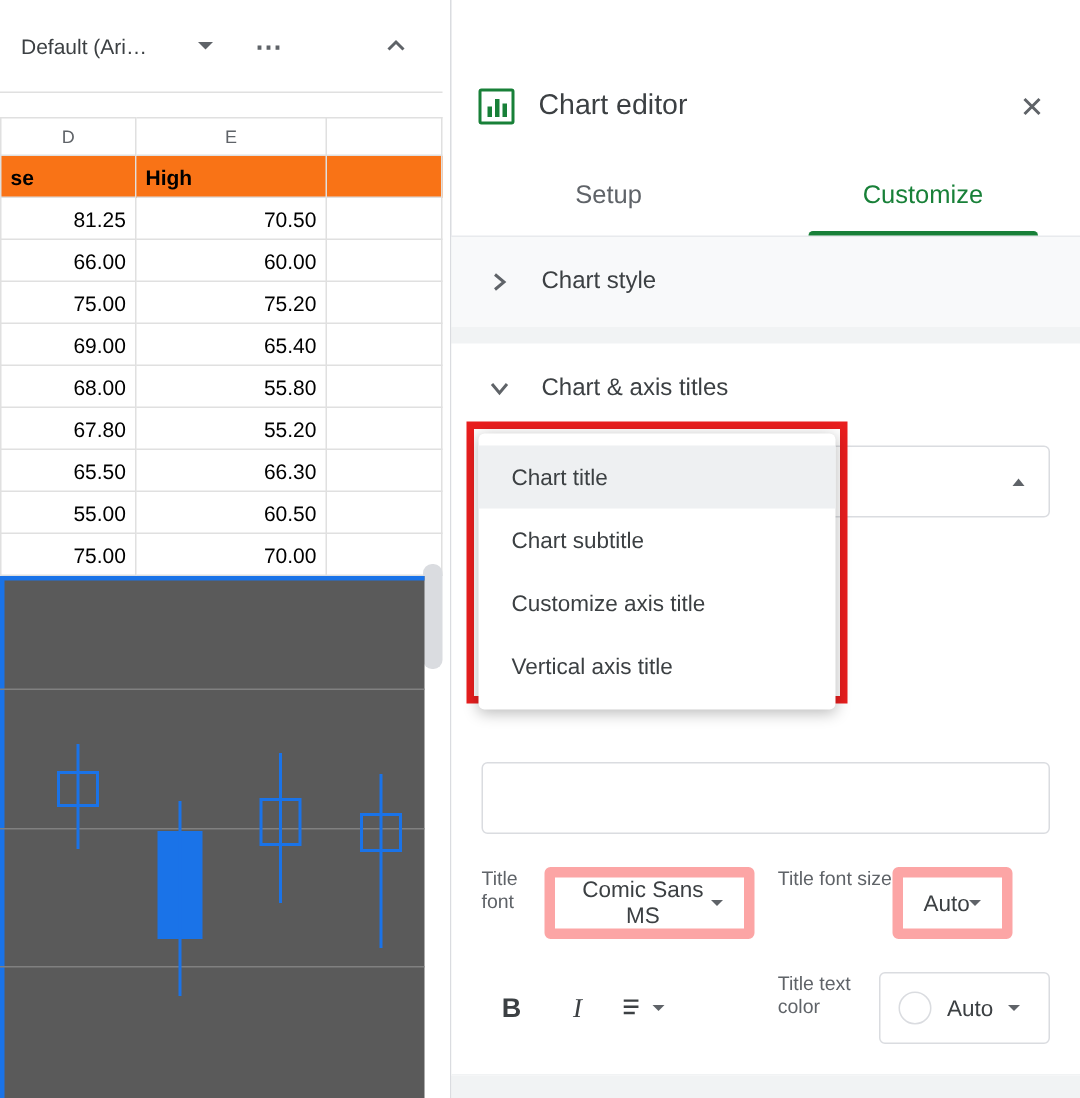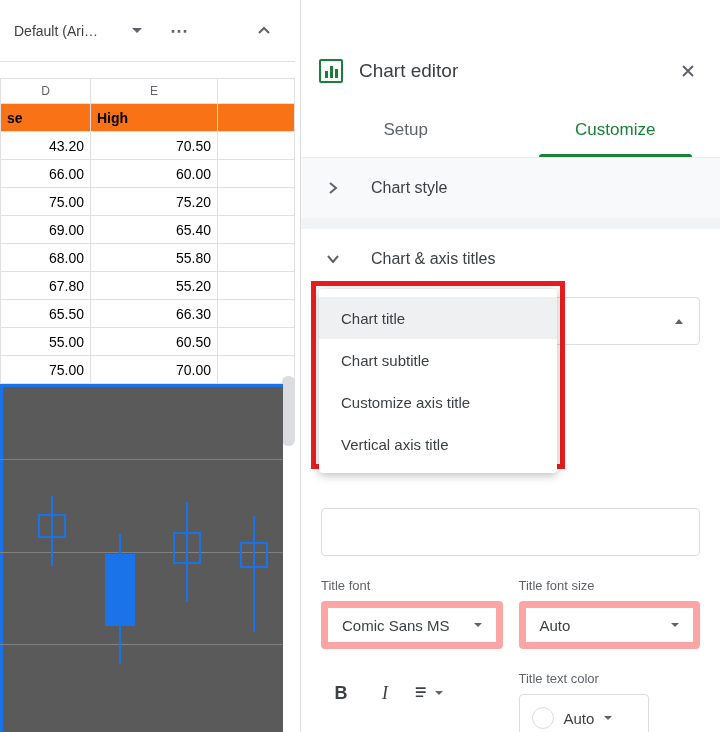--- a/index.html
+++ b/index.html
@@ -47,39 +47,39 @@
   .close-x { border:none; background:transparent; width:28px; height:28px; display:flex; align-items:center; justify-content:center; }
 
   .tabs { height: 56px; display:flex; border-bottom: 1px solid #e8eaed; }
   .tab { flex:1; display:flex; align-items:center; justify-content:center; font-size: 17px; color:#5f6368; background:transparent; border:none; position:relative; }
   .tab.active { color:#188038; font-weight:500; }
   .tab.active::after { content:""; position:absolute; bottom:0; left:28px; right:28px; height:3px; background:#188038; border-radius:3px 3px 0 0; }
 
   .panel-body { position: relative; height: calc(732px - 62px - 56px); background: #f1f3f4; padding-top: 0; }
 
   .acc-item { background:#fff; border-bottom: 1px solid #f1f3f4; }
-  .acc-head { height: 60px; display:flex; align-items:center; padding: 0 22px; gap: 28px; font-size: 16px; color:#3c4043; border:none; background:transparent; width:100%; text-align:left; }
+  .acc-head { height: 60px; display:flex; align-items:center; padding: 0 22px; gap: 18px; font-size: 16px; color:#3c4043; border:none; background:transparent; width:100%; text-align:left; }
   .acc-head.collapsed { background:#f8f9fa; }
   .chev { width:20px; display:flex; align-items:center; justify-content:center; }
 
   .acc-content { padding: 0 20px 20px 20px; position: relative; }
 
   .title-select-wrap { position: relative; margin-top: 8px; }
   .title-select-btn { width: 100%; height: 48px; border:1px solid #dadce0; border-radius:4px; background:#fff; display:flex; align-items:center; justify-content:space-between; padding:0 16px; font-size:15px; color:#3c4043; }
 
   .dropdown { position:absolute; left: -2px; top: -8px; width: 238px; background:#fff; border-radius:4px; box-shadow: 0 2px 10px rgba(0,0,0,.28); z-index: 10; padding: 8px 0; }
   .dd-item { height: 42px; display:flex; align-items:center; padding: 0 22px; font-size: 15px; color:#3c4043; border:none; background:transparent; width:100%; text-align:left; }
   .dd-item.sel { background:#eef0f2; }
   .highlight-box { position:absolute; border:5px solid #e81e1e; pointer-events:none; }
 
   .field-label { font-size: 13px; color:#5f6368; margin-bottom: 8px; }
   .title-text-input { width:100%; height:48px; border:1px solid #dadce0; border-radius:4px; background:#fff; padding:0 14px; font-size:15px; color:#3c4043; }
 
   .row2 { display:flex; gap: 16px; }
-  .col2 { flex:1; display:flex; flex-direction:column; }
+  .col2 { flex:1; display:flex; flex-direction:row; }
   .select-btn { height:48px; border:7px solid #fca5a5; border-radius:4px; background:#fff; display:flex; align-items:center; justify-content:space-between; padding:0 14px; font-size:15px; color:#3c4043; }
 
   .fmt-row { display:flex; align-items:center; gap:4px; }
   .fmt-btn { width:40px; height:44px; border:none; background:transparent; display:flex; align-items:center; justify-content:center; color:#3c4043; font-family: Georgia, serif; font-size:18px; border-radius:4px; }
   .fmt-btn.bold { font-weight:900; font-family: Arial; }
   .fmt-btn.italic { font-style: italic; }
 
   .color-btn { height:48px; border:1px solid #dadce0; border-radius:4px; background:#fff; display:flex; align-items:center; gap:10px; padding:0 12px; font-size:15px; color:#3c4043; width: 130px; }
   .swatch { width:22px; height:22px; border-radius:50%; border:1px solid #dadce0; background:#fff; }
 
@@ -110,21 +110,21 @@
       <div class="ch d">D</div>
       <div class="ch e">E</div>
       <div class="ch f"></div>
     </div>
     <div class="row hdr-row">
       <div class="cell cd">se</div>
       <div class="cell ce">High</div>
       <div class="cell cf"></div>
     </div>
     <div class="row">
-        <div class="cell cd">43.20</div>
+        <div class="cell cd">81.25</div>
         <div class="cell ce">70.50</div>
         <div class="cell cf"></div>
       </div>
     <div class="row">
         <div class="cell cd">66.00</div>
         <div class="cell ce">60.00</div>
         <div class="cell cf"></div>
       </div>
     <div class="row">
         <div class="cell cd">75.00</div>

